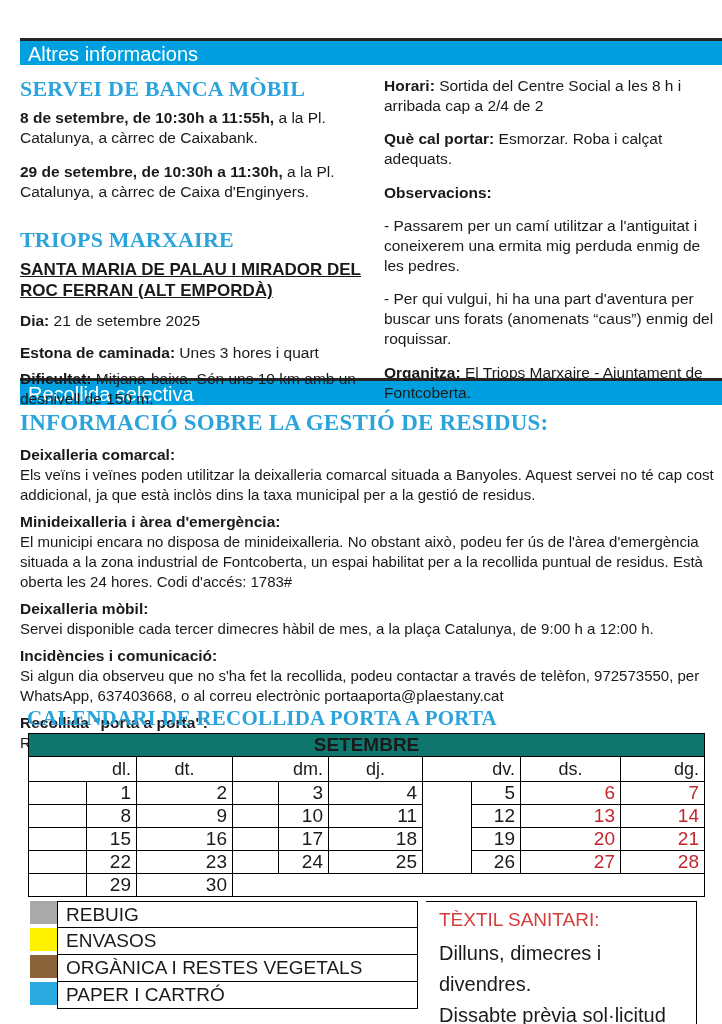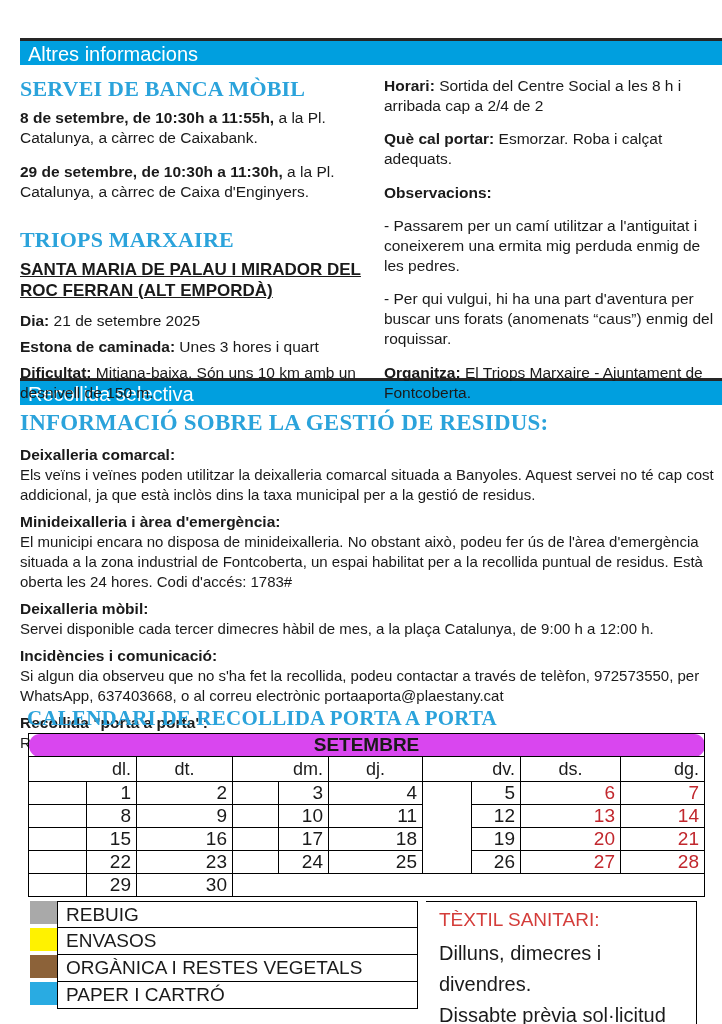--- a/index.html
+++ b/index.html
@@ -42,21 +42,21 @@
   #residus h2{font-size:23px;margin:0 0 9px 0;}
   .ritem{margin-bottom:7px;}
   .ritem .rlabel{font-weight:700;font-size:15.5px;line-height:1.3;}
   .ritem .rtext{font-size:15px;line-height:1.33;}
 
   
   #cal-title{position:absolute;left:27px;top:706px;font-size:21px;}
   #cal-wrap{position:absolute;left:28px;top:733px;}
   table.cal{border-collapse:collapse;table-layout:fixed;}
   table.cal td,table.cal th{border:1px solid #000;padding:0;box-sizing:border-box;}
-  td.month{height:22px;background:#d946ef;font-weight:700;font-size:19px;text-align:center;border-radius:11px;}
+  td.month{height:22px;background:#0f766e;font-weight:700;font-size:19px;text-align:center;}
   th.dh{height:25px;font-weight:400;font-size:18px;background:#fff;}
   th.dh.r{text-align:right;padding-right:5px;}
   th.dh.c{text-align:center;}
   table.cal td.day{height:23px;font-size:19px;text-align:right;padding-right:5px;background:#fff;}
   td.c-brown{background:var(--brown);border-right-style:hidden;}
   td.c-env{background:var(--yellow);border-left:none;}
   td.c-pap{background:var(--blue);border-left:none;}
   td.wknd{color:var(--red);}
   td.gbg{background:var(--graycell);}
   td.empty{border:none;background:#fff;}
@@ -87,21 +87,21 @@
 <div class="bar" id="bar-recollida">Recollida selectiva</div>
 
 <div id="col-left">
   <h2 class="serif-head">SERVEI DE BANCA MÒBIL</h2>
   <p class="mt6"><span class="b">8 de setembre, de 10:30h a 11:55h,</span><span> a la Pl. Catalunya, a càrrec de Caixabank.</span></p>
   <p class="mt14"><span class="b">29 de setembre,  de 10:30h a 11:30h,</span><span> a la Pl. Catalunya, a càrrec de Caixa d'Enginyers.</span></p>
 
   <h2 class="serif-head mt22" style="margin-top:24px;">TRIOPS MARXAIRE</h2>
   <div id="triops-sub">SANTA MARIA DE PALAU I MIRADOR DEL ROC FERRAN (ALT EMPORDÀ)</div>
   <p class="mt10"><span class="b">Dia:</span><span> 21 de setembre 2025</span></p>
-  <p style="margin-top:6px;"><span class="b">Estona de caminada:</span><span> Unes 3 hores i quart</span></p>
+  <p style="margin-top:12px;"><span class="b">Estona de caminada:</span><span> Unes 3 hores i quart</span></p>
   <p class="mt6"><span class="b">Dificultat:</span><span> Mitjana-baixa. Són uns 10 km amb un desnivell de 150 m.</span></p>
 </div>
 
 <div id="col-right">
   <p><span class="b">Horari:</span><span> Sortida del Centre Social a les 8 h i arribada cap a  2/4 de 2</span></p>
   <p class="mt13"><span class="b">Què cal portar:</span><span> Esmorzar. Roba i calçat adequats.</span></p>
   <p class="mt13 b">Observacions:</p>
   <p style="margin-top:13px;">- Passarem per un camí utilitzar a l'antiguitat i coneixerem una ermita mig perduda enmig de les pedres.</p>
   <p class="mt13">- Per qui vulgui, hi ha una part d'aventura per buscar uns forats (anomenats “caus”) enmig del roquissar.</p>
   <p class="mt13"><span class="b">Organitza:</span><span> El Triops Marxaire - Ajuntament de Fontcoberta.</span></p>

